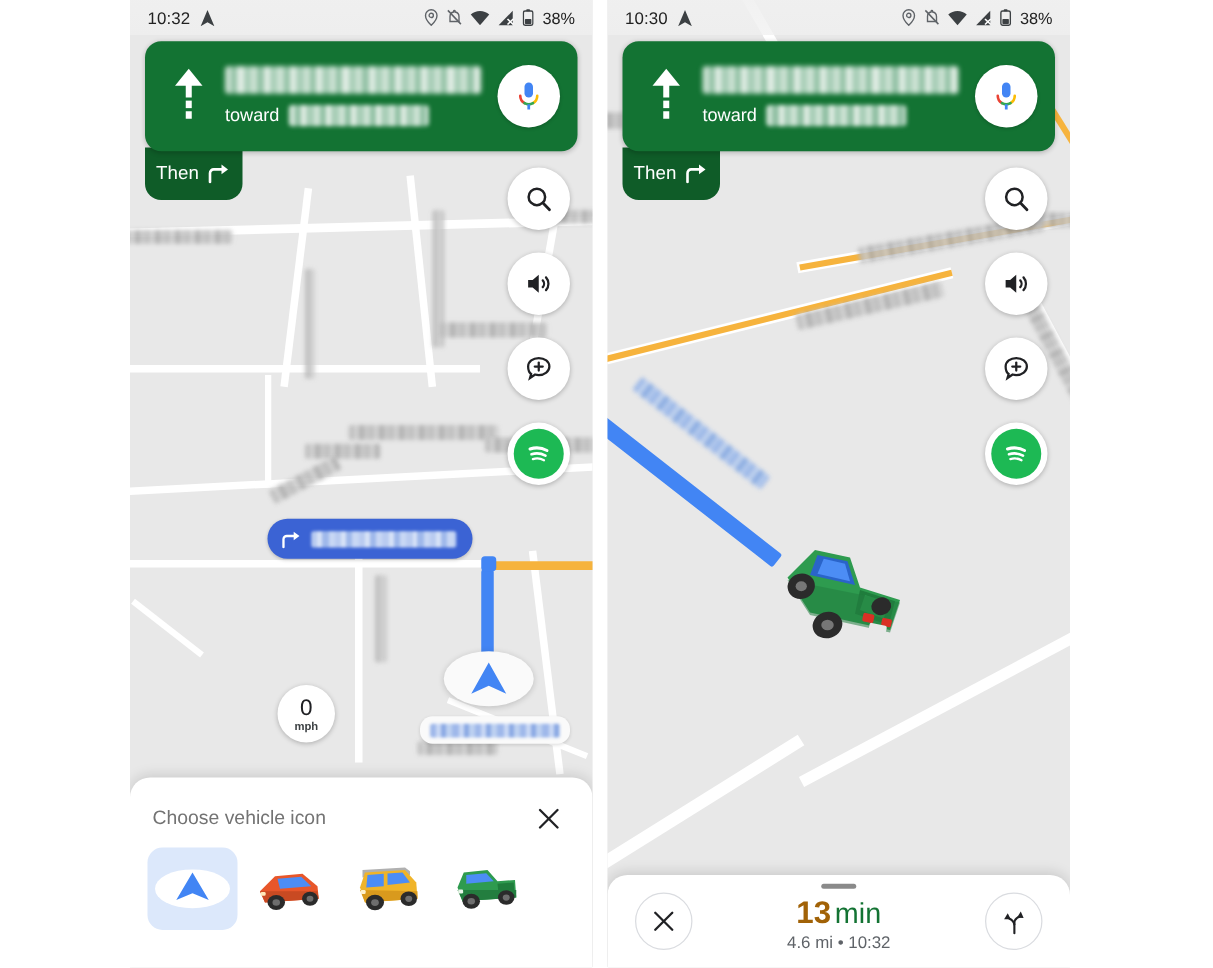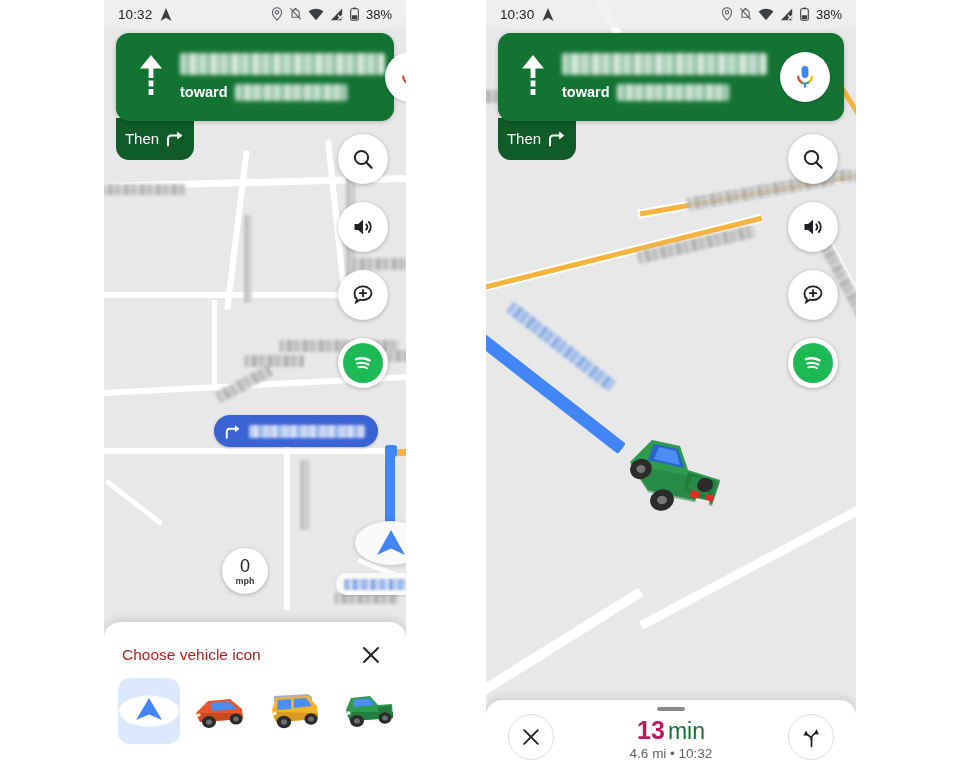--- a/index.html
+++ b/index.html
@@ -6,21 +6,21 @@
   html, body {
     width: 970px; height: 774px;
     background: #ffffff;
     font-family: "Liberation Sans", sans-serif;
     overflow: hidden;
   }
   .stage { position: relative; width: 970px; height: 774px; background:#fff; }
 
   
   .panel { position: absolute; top: 0; height: 774px; overflow: hidden; background:#e9e9e9; }
-  #panel-left  { left: 104px; width: 302px; }
+  #panel-left  { left: 104px; width: 370px; }
   #panel-right { left: 486px; width: 370px; }
   .side-blank { position:absolute; top:0; height:774px; background:#fff; }
   #blank-l { left:0; width:104px; }
   #blank-m { left:474px; width:12px; }
   #blank-r { left:856px; width:114px; }
 
   
   .statusbar {
     position:absolute; top:0; left:0; right:0; height:28px;
     display:flex; align-items:center; justify-content:space-between;
@@ -54,21 +54,21 @@
     background:#137333; border-radius:13px; display:flex; align-items:center;
     padding:0 14px; z-index:30; box-shadow:0 1px 4px rgba(0,0,0,.22);
   }
   .nav-arrow { width:42px; flex:none; display:flex; justify-content:center; }
   .nav-text { flex:1; padding-left:8px; }
   .nav-line1 {
     height:22px; width:205px; border-radius:3px; margin-bottom:9px;
     background: repeating-linear-gradient(90deg,#cfe4d6 0 5px,#8fbfa2 5px 10px,#e4efe7 10px 15px,#a7cdb6 15px 21px);
     filter: blur(2.1px);
   }
-  .nav-line2 { display:flex; gap:7px;font-weight:bold; }
+  .nav-line2 { display:flex; align-items:center; gap:7px; }
   .nav-toward { color:#fff; font-size:14.5px; }
   .nav-dest {
     height:17px; width:112px; border-radius:3px;
     background: repeating-linear-gradient(90deg,#cfe4d6 0 5px,#8fbfa2 5px 10px,#e4efe7 10px 14px,#a7cdb6 14px 20px);
     filter: blur(1.9px);
   }
   .mic-btn {
     width:50px; height:50px; border-radius:50%; background:#fff; flex:none;
     display:flex; align-items:center; justify-content:center; box-shadow:0 1px 3px rgba(0,0,0,.2);
   }
@@ -125,21 +125,21 @@
 
   
   .sheet {
     position:absolute; left:0; right:0; bottom:0; height:152px; background:#fff;
     border-radius:16px 16px 0 0; z-index:35; box-shadow:0 -2px 10px rgba(0,0,0,.13);
   }
   .sheet-head {
     display:flex; align-items:center; justify-content:space-between;
     padding:20px 22px 0 18px;
   }
-  .sheet-title { font-size:15.5px; color:#b91c1c; }
+  .sheet-title { font-size:15.5px; color:#737373; }
   .sheet-close { width:26px; height:26px; display:flex; align-items:center; justify-content:center; cursor:pointer; }
   .veh-row { display:flex; align-items:center; gap:6px; padding:10px 14px 0 14px; }
   .veh-opt {
     width:72px; height:66px; border-radius:12px;
     display:flex; align-items:center; justify-content:center;
   }
   .veh-opt.selected { background:#dce8fb; }
 
   
   .recenter {
@@ -155,21 +155,21 @@
     border-radius:16px 16px 0 0; z-index:35; box-shadow:0 -2px 10px rgba(0,0,0,.13);
     display:flex; align-items:center; justify-content:space-between; padding:0 22px;
   }
   .grabber { position:absolute; left:50%; transform:translateX(-50%); top:7px; width:28px; height:4px; border-radius:2px; background:#8a8a8a; }
   .nav-circle {
     width:46px; height:46px; border-radius:50%; background:#fff; border:1px solid #dadce0;
     display:flex; align-items:center; justify-content:center; flex:none;
   }
   .eta-block { text-align:center; margin-top:4px; }
   .eta-top { line-height:1.05; }
-  .eta-min { font-size:25px; font-weight:700; color:#be185d; }
+  .eta-min { font-size:25px; font-weight:700; color:#a16207; }
   .eta-unit { font-size:23px; font-weight:400; color:#137333; margin-left:3px; }
   .eta-sub { font-size:13.5px; color:#5f6368; margin-top:2px; }
 </style>
 </head>
 <body>
 
 <div class="stage">
 
   <div class="side-blank" id="blank-l"></div>
   <div class="side-blank" id="blank-m"></div>

